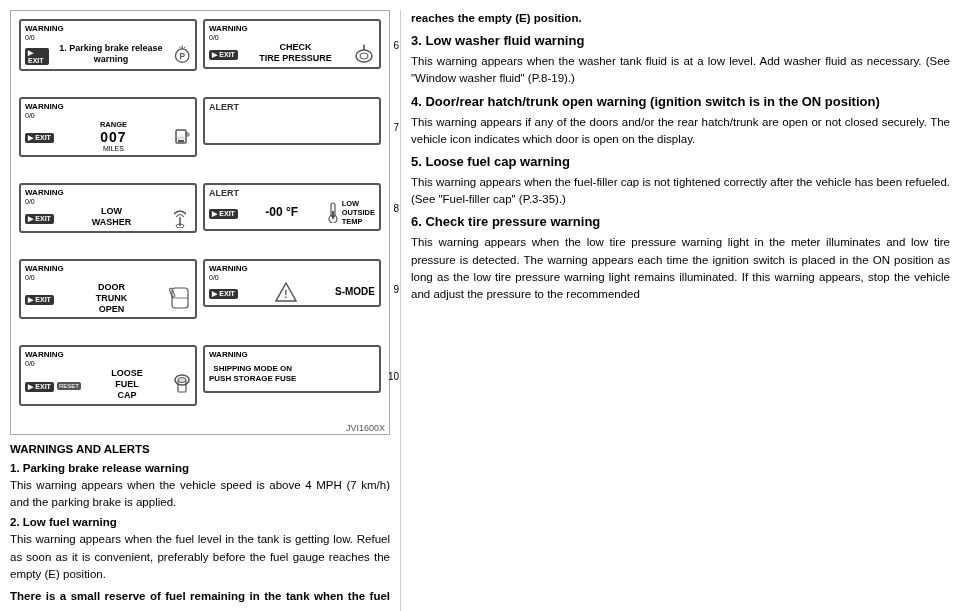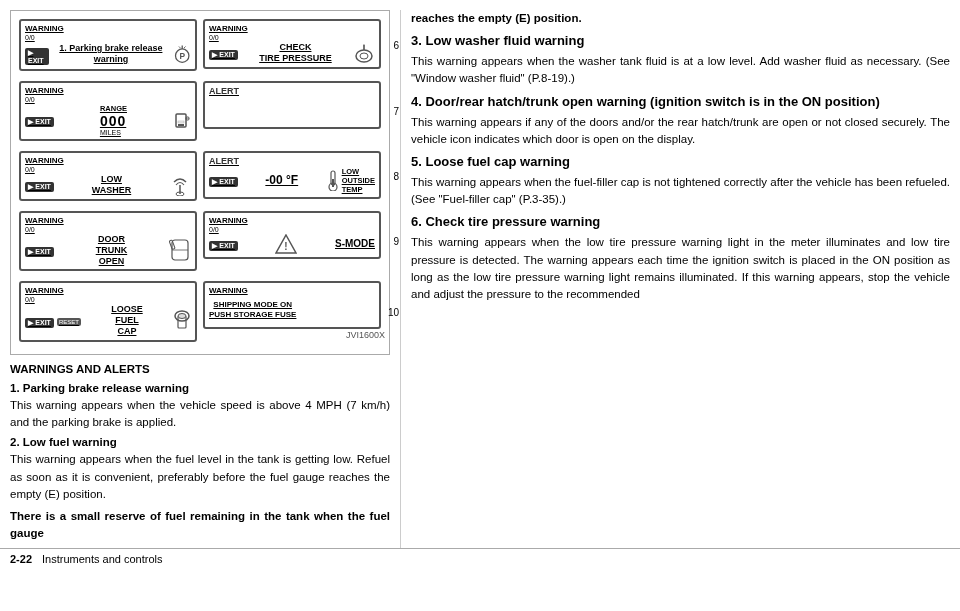--- a/index.html
+++ b/index.html
@@ -92,22 +92,21 @@
     
     .item-number {
       position: absolute;
       right: -18px;
       top: 50%;
       transform: translateY(-50%);
       font-size: 10px;
     }
     .panel-wrapper {
       position: relative;
-      margin-bottom: 4px;
-      text-decoration: underline;
+      margin-bottom: 20px;
     }
     
     .odo-display {
       font-size: 14px;
       font-weight: bold;
       letter-spacing: 1px;
     }
     .odo-sub {
       font-size: 7px;
     }
@@ -161,21 +160,21 @@
     .footer-page {
       font-weight: bold;
       margin-right: 10px;
     }
     .footer-title {
       font-size: 11px;
     }
     
     .diagram-id {
       position: absolute;
-      bottom: 14px;
+      bottom: 1px;
       right: 4px;
       font-size: 9px;
       color: #555;
     }
     svg text {
       font-family: Arial, sans-serif;
     }
   </style>
 </head>
 <body>
@@ -227,23 +226,23 @@
             <span class="item-number">6</span>
           </div>
 
           <div class="panel-wrapper">
             <div class="warn-panel">
               <div class="warn-header">WARNING<br><span style="font-size:7px;font-weight:normal;">0/0</span></div>
               <div class="warn-body">
                 <div class="panel-footer">
                   <span class="exit-btn">▶ EXIT</span>
                 </div>
-                <div style="text-align:left;">
+                <div style="text-align:center;">
                   <div style="font-size:7.5px;font-weight:bold;">RANGE</div>
-                  <div class="odo-display">000</div>
+                  <div class="odo-display">007</div>
                   <div class="odo-sub">MILES</div>
                 </div>
                 <svg width="18" height="20" viewBox="0 0 18 20">
                   <rect x="3" y="4" width="10" height="13" rx="1" fill="none" stroke="#555" stroke-width="1.5"></rect>
                   <rect x="5" y="14" width="6" height="2" fill="#555"></rect>
                   <rect x="5" y="11" width="6" height="2" fill="#eee" stroke="#aaa" stroke-width="0.5"></rect>
                   <rect x="13" y="7" width="3" height="3" rx="1" fill="none" stroke="#555" stroke-width="1"></rect>
                   <line x1="13" y1="8.5" x2="16" y2="8.5" stroke="#555" stroke-width="0.5"></line>
                 </svg>
               </div>

